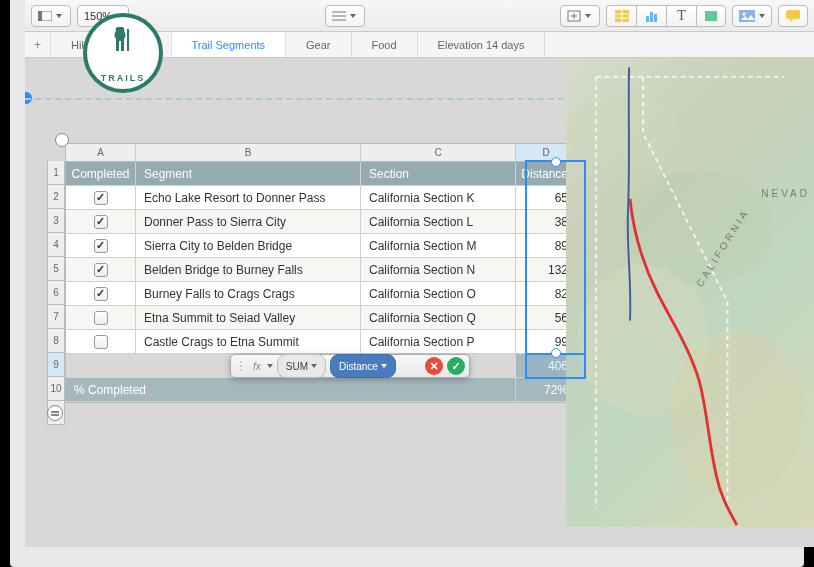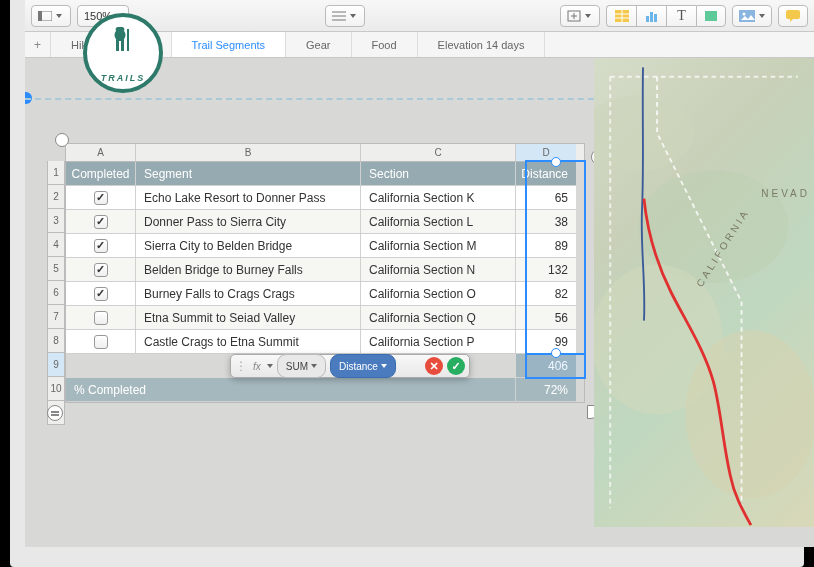--- a/index.html
+++ b/index.html
@@ -28,21 +28,21 @@
 
 
 .canvas { position: absolute; top: 58px; left: 0; right: 0; bottom: 0; background: #d8d8d6; }
 .page-rule { position: absolute; top: 40px; left: 0; right: 180px; border-top: 2px dashed #a9c8d8; }
 .rule-handle { position: absolute; top: 34px; left: -5px; width: 12px; height: 12px; border-radius: 50%; background: #2b8cff; }
 
 
 .logo { position: absolute; top: -10px; left: 48px; width: 100px; height: 60px; }
 .logo-badge { width: 80px; height: 80px; border-radius: 50%; border: 4px solid #2d7a6a; background: #fff; position: absolute; top: -35px; left: 10px; display: flex; flex-direction: column; align-items: center; justify-content: flex-end; padding-bottom: 6px; }
 .logo-badge svg { position: absolute; top: 8px; }
-.logo-text { font-size: 9px; letter-spacing: 2px; font-weight: 600; color: #2d7a6a; font-style: italic; }
+.logo-text { font-size: 9px; letter-spacing: 2px; font-weight: 600; color: #2d7a6a; }
 
 
 .sheet-wrap { position: absolute; top: 85px; left: 40px; width: 520px; }
 .sheet-corner-handle { position: absolute; top: -10px; left: -10px; width: 14px; height: 14px; border: 1.5px solid #888; border-radius: 50%; background: #fff; }
 .col-headers { display: flex; height: 18px; background: #eeeeec; border: 1px solid #bbb; border-bottom: none; }
 .col-h { border-right: 1px solid #ccc; display: flex; align-items: center; justify-content: center; font-size: 10px; color: #666; }
 .col-h:last-child { border-right: none; }
 .col-h.sel { background: #d4e7f7; }
 .row-headers { position: absolute; left: -18px; top: 18px; width: 18px; }
 .row-h { height: 24px; background: #eeeeec; border: 1px solid #bbb; border-top: none; display: flex; align-items: center; justify-content: center; font-size: 10px; color: #666; }
@@ -84,21 +84,21 @@
 .fx-btn { height: 24px; padding: 0 8px; border-radius: 9px; font-size: 10px; display: flex; align-items: center; gap: 3px; }
 .fx-sum { background: #e8e8e8; border: 1px solid #bbb; color: #444; }
 .fx-dist { background: #4a7bbf; color: #fff; border: 1px solid #3a6baf; }
 .fx-spacer { flex: 1; }
 .fx-circle { width: 18px; height: 18px; border-radius: 50%; display: flex; align-items: center; justify-content: center; color: #fff; font-size: 11px; font-weight: bold; }
 .fx-cancel { background: #e74c3c; }
 .fx-accept { background: #27ae60; }
 .chev-down-w { width: 0; height: 0; border-left: 3px solid transparent; border-right: 3px solid transparent; border-top: 4px solid #fff; }
 
 
-.map { position: absolute; top: 58px; right: 0; width: 220px; bottom: 20px; background: linear-gradient(135deg, #d5dcc8 0%, #c8d0b8 30%, #c0d8c0 60%, #d8d8b8 100%); overflow: hidden; }
+.map { position: absolute; top: 58px; right: 0; width: 248px; bottom: 20px; background: linear-gradient(135deg, #d5dcc8 0%, #c8d0b8 30%, #c0d8c0 60%, #d8d8b8 100%); overflow: hidden; }
 .map svg { width: 100%; height: 100%; }
 .map-label { position: absolute; font-size: 10px; letter-spacing: 3px; color: #7a7a68; font-weight: 500; }
 </style>
 </head>
 <body>
 
 <div class="laptop-bezel"></div>
 <div class="screen">
 
   <div class="toolbar">

